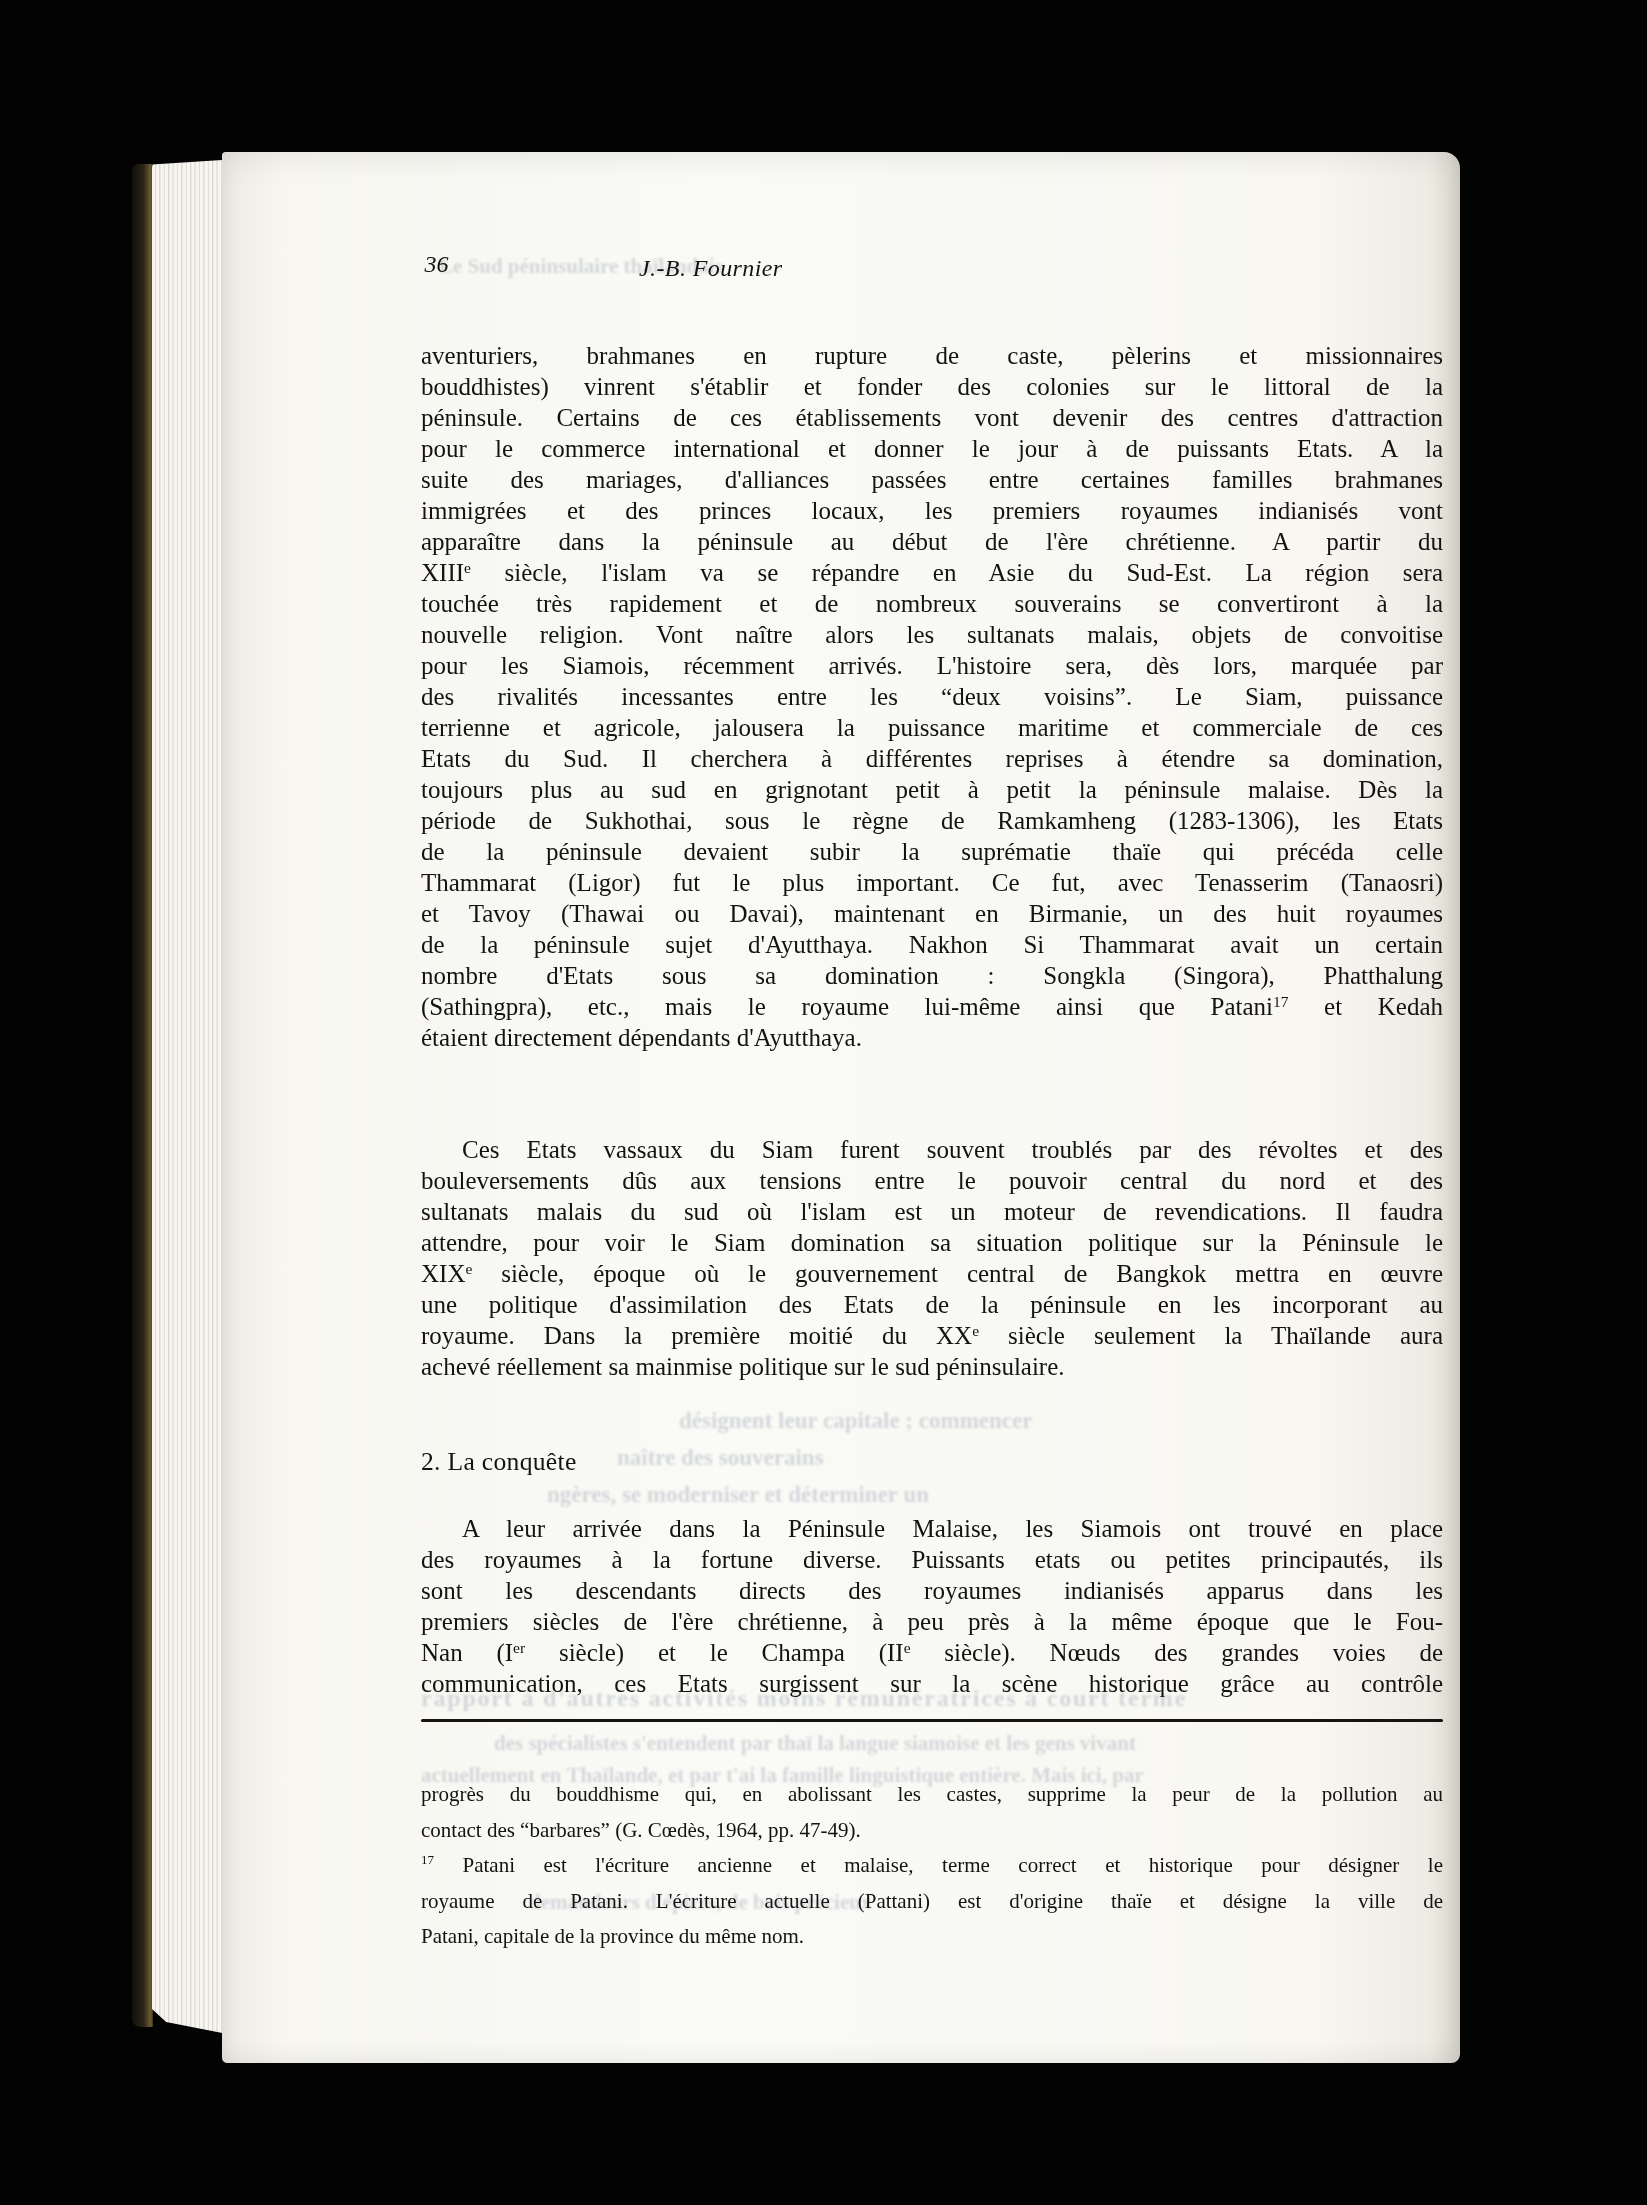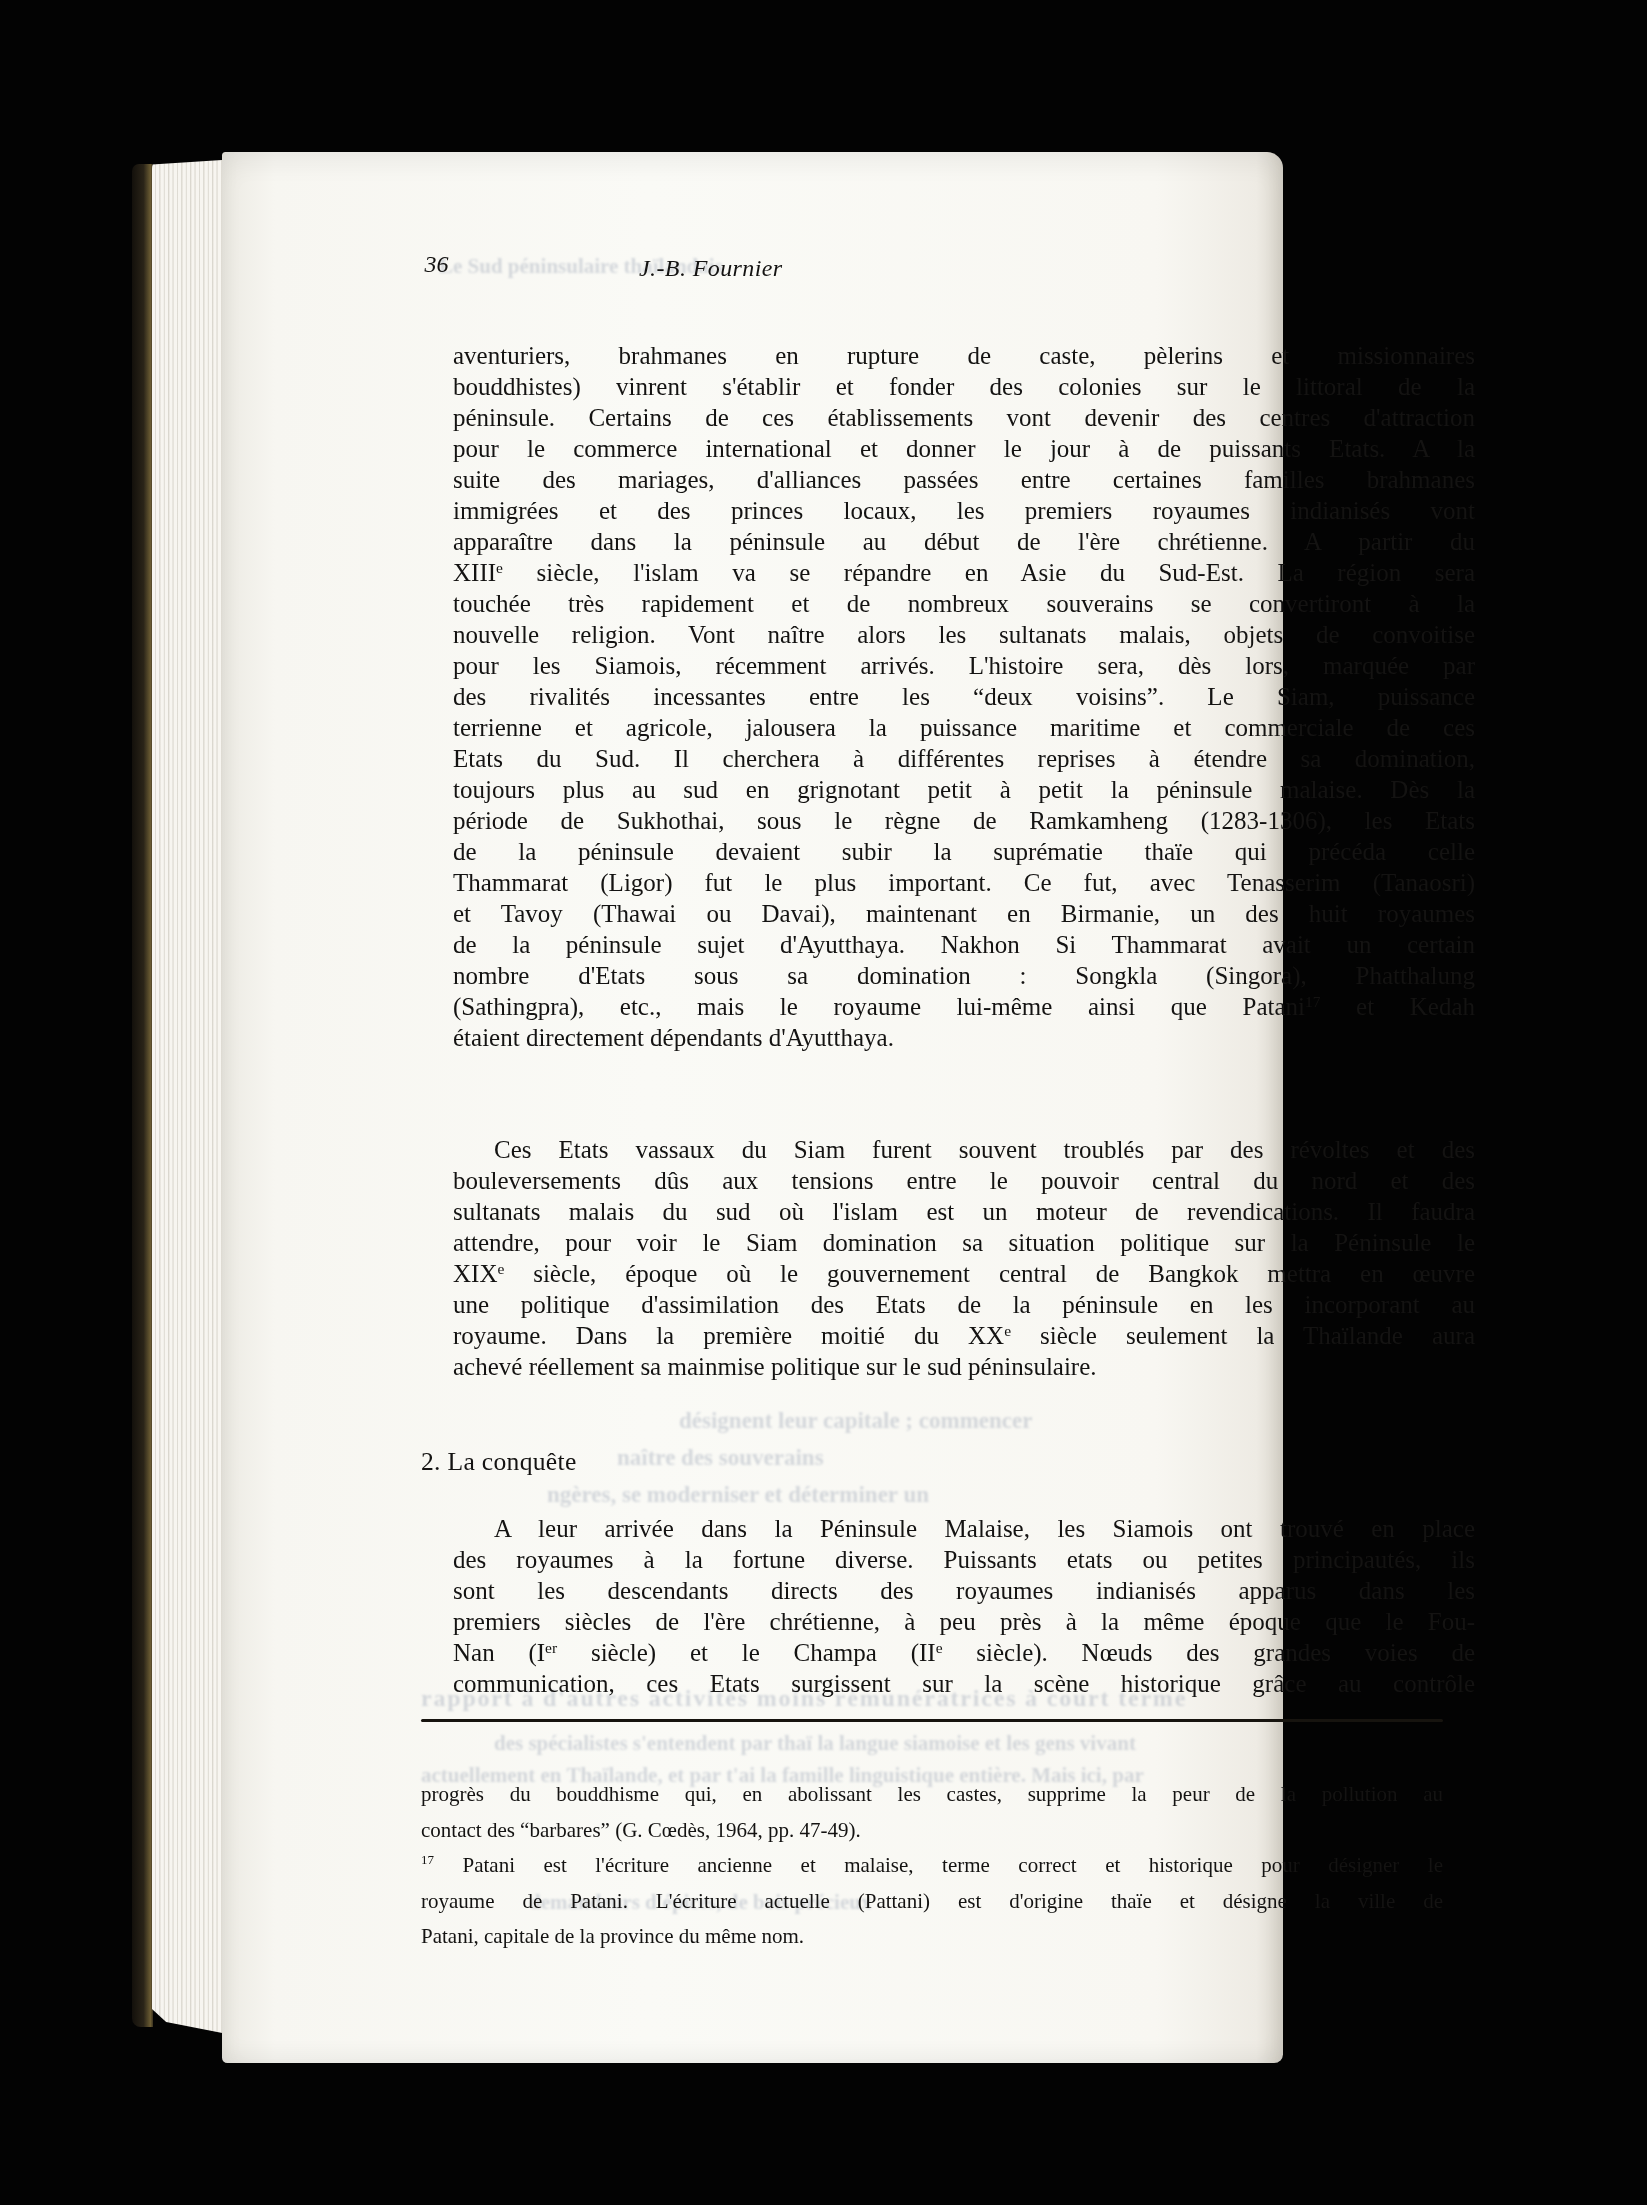--- a/index.html
+++ b/index.html
@@ -34,21 +34,21 @@
       #f7f5f0 0px, #f7f5f0 2.6px,
       #d9d6cd 3.2px, #efece6 4.4px);
     border-radius: 10.6px 0 0 12.4px;
     box-shadow: -1.8px 0 5.3px rgba(0,0,0,0.55);
     clip-path: polygon(0 0.35%, 100% 0, 100% 100%, 14% 99.1%, 0 98.4%);
   }
   
   .page {
     position: absolute;
     left: 222px; top: 152px;
-    width: 1061px; height: 1911px;
+    width: 1238px; height: 1911px;
     background: linear-gradient(90deg,
       #eceae3 0%, #f7f6f1 5%,
       #fafaf6 40%, #f8f7f2 88%,
       #eeebe4 97.5%, #d8d4ca 100%);
     border-radius: 3.5px 16px 8.8px 5.3px;
     box-shadow: inset 0 12.4px 23px rgba(0,0,0,0.05), inset 0 -8.8px 19.4px rgba(0,0,0,0.05);
     color: #141312;
   }
   .content {
     position: absolute;
@@ -59,21 +59,21 @@
   .running-header {
     position: absolute;
     top: 99px; left: 0;
     width: 100%; height: 32px;
     font-style: italic;
     font-size: 24px;
   }
   .folio { position: absolute; left: 3.5px; top: 0; }
   .author { position: absolute; left: 218px; top: -3.5px; letter-spacing: 0.4px; margin-top: 7px; }
   
-  .para { position: absolute; left: 0; width: 1022px; font-size: 25px; margin-left: 32px; }
+  .para { position: absolute; left: 0; width: 1022px; font-size: 25px; }
   .para .line {
     height: 31px;
     line-height: 31px;
     text-align: justify;
     text-align-last: justify;
     white-space: nowrap;
   }
   .para .line.align-left { text-align-last: left; }
   .para.indent .line:first-child { text-indent: 41px; }
   .para1 { top: 188px; }

